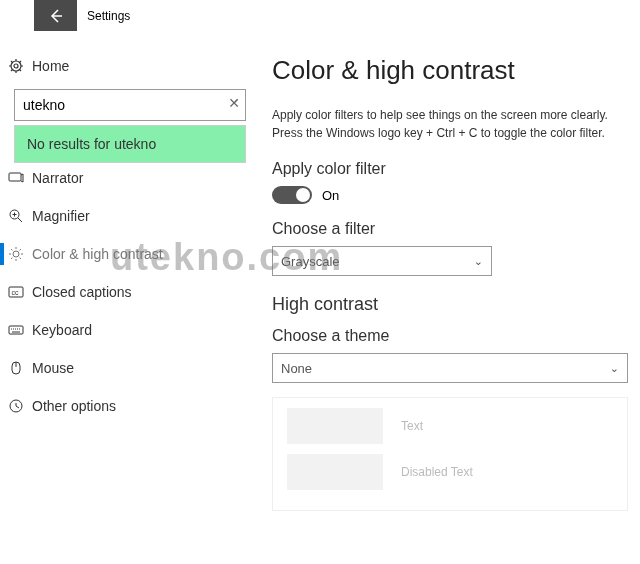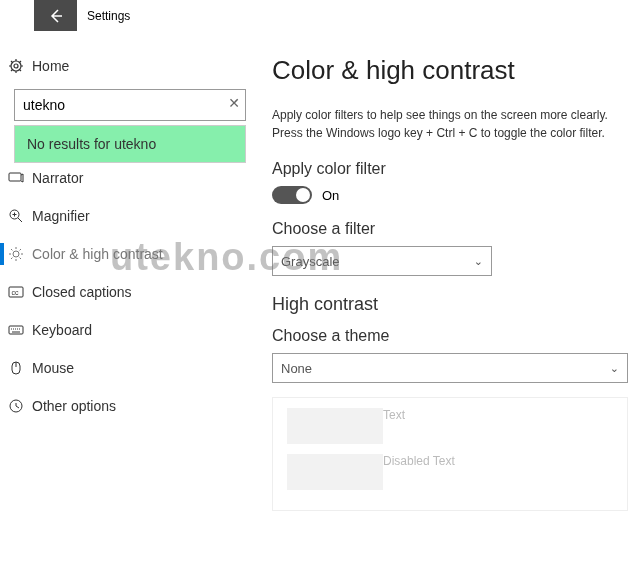--- a/index.html
+++ b/index.html
@@ -24,21 +24,21 @@
 h2 { font-size: 18px; font-weight: 400; color: #333; margin-bottom: 12px; margin-top: 18px; }
 .desc { font-size: 12px; color: #333; line-height: 1.5; margin-bottom: 18px; }
 .label { font-size: 16px; color: #333; margin-bottom: 8px; }
 .toggle-row { display: flex; align-items: center; gap: 10px; margin-bottom: 16px; }
 .toggle { width: 40px; height: 18px; border-radius: 9px; background: #555; position: relative; cursor: pointer; }
 .toggle::after { content: ""; position: absolute; right: 2px; top: 2px; width: 14px; height: 14px; border-radius: 50%; background: #fff; }
 .select { width: 220px; height: 30px; border: 1px solid #999; display: flex; align-items: center; justify-content: space-between; padding: 0 8px; font-size: 13px; color: #555; cursor: pointer; margin-bottom: 4px; }
 .select.wide { width: 356px; }
 .chev { font-size: 11px; color: #555; }
 .preview { border: 1px solid #eee; margin-top: 14px; padding: 10px 14px; width: 356px; }
-.preview-row { display: flex; align-items: flex-start; margin-bottom: 10px; }
+.preview-row { display: flex; align-items: center; gap: 18px; margin-bottom: 10px; }
 .swatch { width: 96px; height: 36px; background: #f2f2f2; }
 .preview-label { font-size: 12px; color: #bbb; }
 .watermark { position: absolute; top: 236px; left: 110px; font-size: 38px; font-weight: bold; color: rgba(120,120,120,0.45); letter-spacing: 2px; pointer-events: none; z-index: 50; }
 svg { display: block; }
 </style>
 </head>
 <body>
 
 <div class="titlebar">
   <div class="back-btn">

